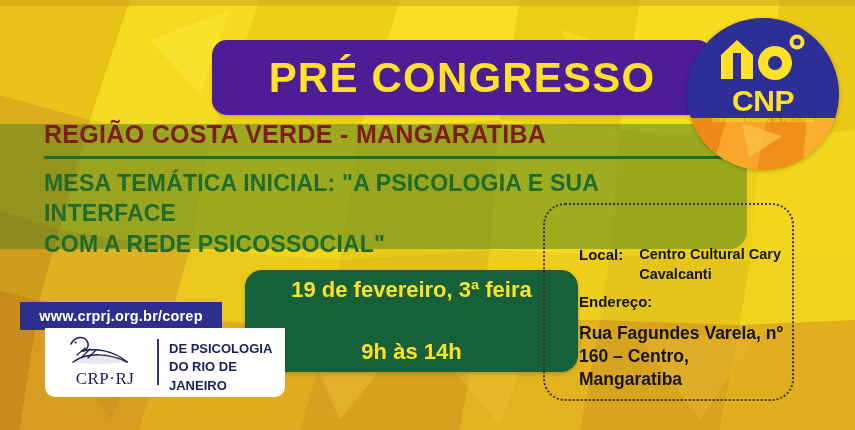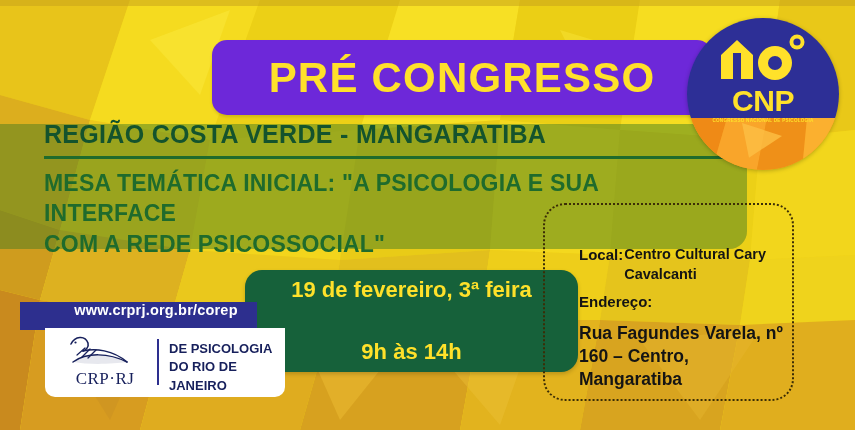--- a/index.html
+++ b/index.html
@@ -21,33 +21,33 @@
   }
   #green-band-2{
     position:absolute;left:-10px;top:124px;width:757px;height:125px;
     background:rgba(150,190,70,0.30);
     border-bottom-right-radius:18px;
   }
 
   
   #title-banner{
     position:absolute;left:212px;top:40px;width:500px;height:75px;
-    background:#6d28d9;border-radius:15px;
+    background:#4c1d95;border-radius:15px;
     display:flex;align-items:center;justify-content:center;
     box-shadow:0 2px 3px rgba(0,0,0,.12);
   }
   #title-text{
     color:#ffe12a;font-size:42px;font-weight:bold;letter-spacing:1.2px;
     line-height:1;white-space:nowrap;
   }
 
   
   #region-line{
     position:absolute;left:44px;top:120px;
-    color:#14532d;font-size:25px;font-weight:bold;letter-spacing:.3px;
+    color:#7f1d1d;font-size:25px;font-weight:bold;letter-spacing:.3px;
     white-space:nowrap;
   }
   #region-rule{
     position:absolute;left:44px;top:156px;width:700px;height:3px;
     background:#1f6b2c;
   }
 
   
   #subtitle{
     position:absolute;left:44px;top:168px;width:690px;
@@ -86,28 +86,28 @@
   #date-box div{color:#ffe12a;font-size:22px;font-weight:bold;line-height:1.35;white-space:nowrap;}
 
   
   #address-box{
     position:absolute;left:543px;top:203px;width:247px;height:194px;
     border:2px dotted #3b2d06;border-radius:22px;
   }
   #address-inner{position:absolute;left:34px;top:40px;width:215px;color:#141414;}
   .addr-row{display:flex;align-items:flex-start;}
   #local-label{font-size:15px;font-weight:bold;line-height:1.35;white-space:nowrap;}
-  #local-value{font-size:14.5px;font-weight:bold;line-height:1.35;margin-left:1px;}
+  #local-value{font-size:14.5px;font-weight:bold;line-height:1.35;margin-left:16px;}
   #endereco-label{font-size:15px;font-weight:bold;line-height:1.3;margin-top:8px;}
   #endereco-value{font-size:17.5px;font-weight:bold;line-height:1.32;margin-top:10px;}
 
   
   #crp-url-bar{
     position:absolute;left:20px;top:302px;width:202px;height:28px;
-    background:#2d2f8e;display:flex;justify-content:center;padding-left:35px;
+    background:#2d2f8e;display:flex;align-items:center;justify-content:center;
   }
   #crp-url{color:#ffffff;font-size:14.5px;font-weight:bold;letter-spacing:.2px;white-space:nowrap;}
   #crp-card{
     position:absolute;left:45px;top:328px;width:240px;height:69px;
     background:#ffffff;border-bottom-left-radius:10px;border-bottom-right-radius:10px;
   }
   #crp-mark{position:absolute;left:20px;top:6px;width:85px;height:56px;}
   #crp-mark svg{width:80px;height:36px;display:block;}
   #crp-rj{
     font-family:"Liberation Serif",serif;color:#17205c;font-size:17px;

